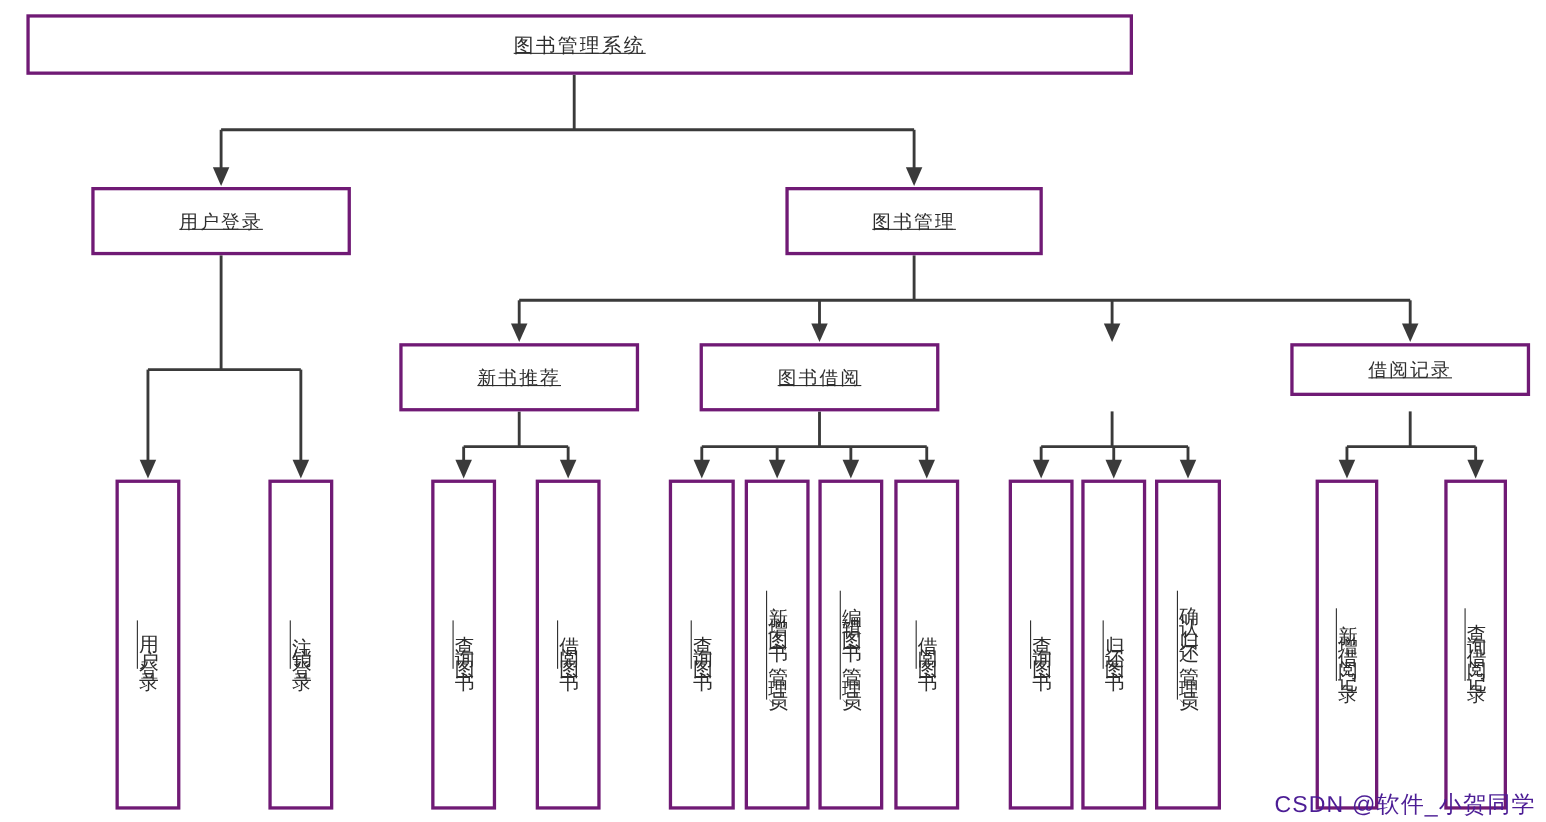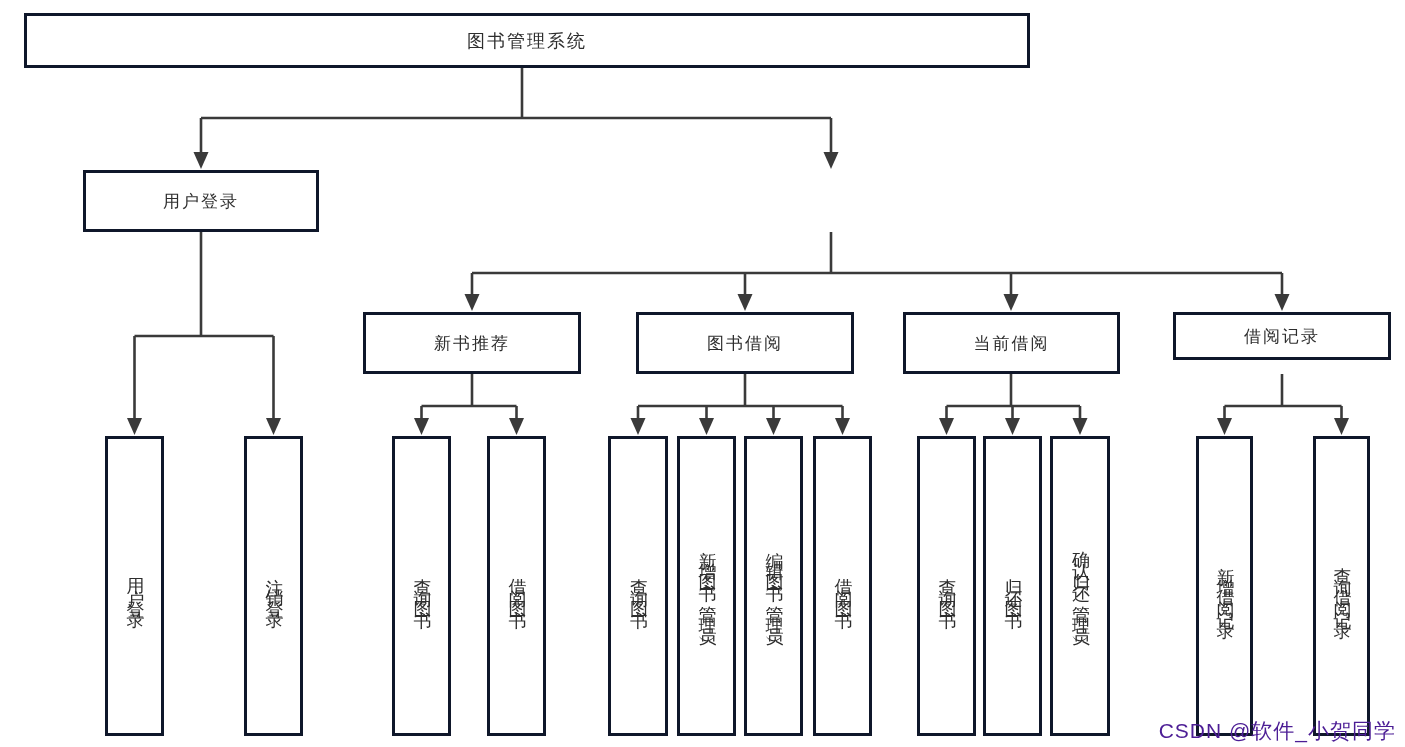--- a/index.html
+++ b/index.html
@@ -10,25 +10,26 @@
     font-family:"Liberation Sans","DejaVu Sans",sans-serif;
     color:#2d2d2d;
     overflow:hidden;
   }
   svg.wires{position:absolute;left:0;top:0;}
   svg.wires line{stroke:#3a3a3a;stroke-width:2.6;}
   svg.wires polygon{fill:#3a3a3a;}
   .node{
     position:absolute;
     box-sizing:border-box;
-    border:3px solid #0f172a;
+    border:3px solid #701a75;
     background:#ffffff;
     display:flex;align-items:center;justify-content:center;
     font-size:17px;letter-spacing:2px;
     z-index:2;
+    text-decoration:underline;
   }
   .node.root{border-width:3px;font-size:18px;}
   .vtxt{
     writing-mode:vertical-rl;
     text-orientation:mixed;
     font-size:18px;
     letter-spacing:11px;
     line-height:1.1;
     white-space:nowrap;
   }
@@ -104,24 +105,24 @@
     <line x1="1224.5" y1="406" x2="1341.5" y2="406"></line>
     <line x1="1224.5" y1="406" x2="1224.5" y2="420"></line>
     <polygon points="1217,418 1232,418 1224.5,435"></polygon>
     <line x1="1341.5" y1="406" x2="1341.5" y2="420"></line>
     <polygon points="1334,418 1349,418 1341.5,435"></polygon>
   </svg>
 
   <div class="node root" style="left:24px;top:13px;width:1006px;height:55px">图书管理系统</div>
 
   <div class="node" style="left:83px;top:170px;width:236px;height:62px">用户登录</div>
+  <div class="node" style="left:714px;top:170px;width:234px;height:62px">图书管理</div>
 
   <div class="node" style="left:636px;top:312px;width:218px;height:62px">图书借阅</div>
   <div class="node" style="left:363px;top:312px;width:218px;height:62px">新书推荐</div>
-  <div class="node" style="left:903px;top:312px;width:217px;height:62px">当前借阅</div>
   <div class="node" style="left:1173px;top:312px;width:218px;height:48px">借阅记录</div>
 
   <div class="node" style="left:105px;top:436px;width:59px;height:300px">
     <span class="vtxt">用户登录</span>
   </div>
   <div class="node" style="left:244px;top:436px;width:59px;height:300px">
     <span class="vtxt">注销登录</span>
   </div>
 
   <div class="node" style="left:392px;top:436px;width:59px;height:300px">

